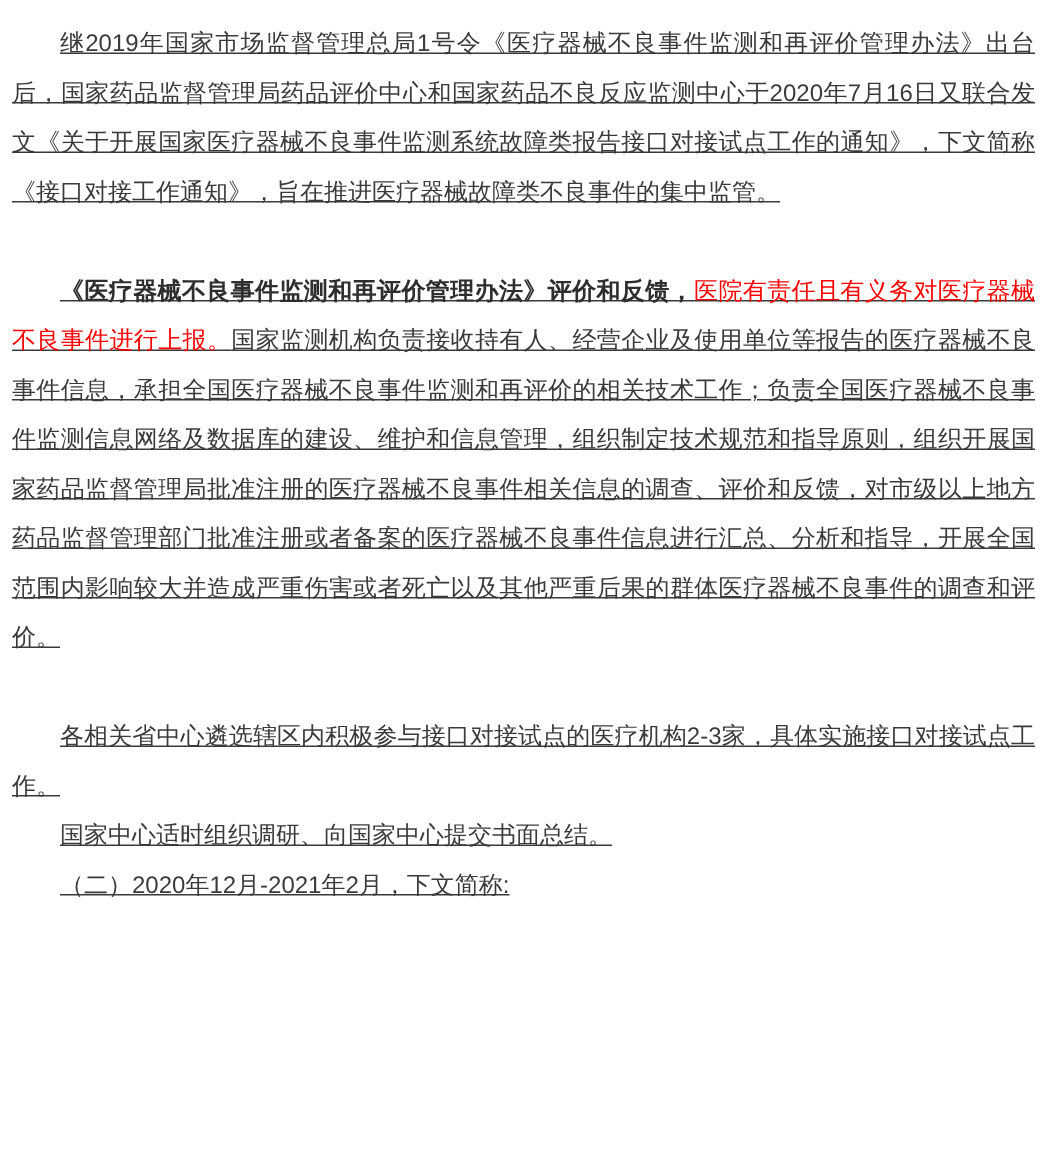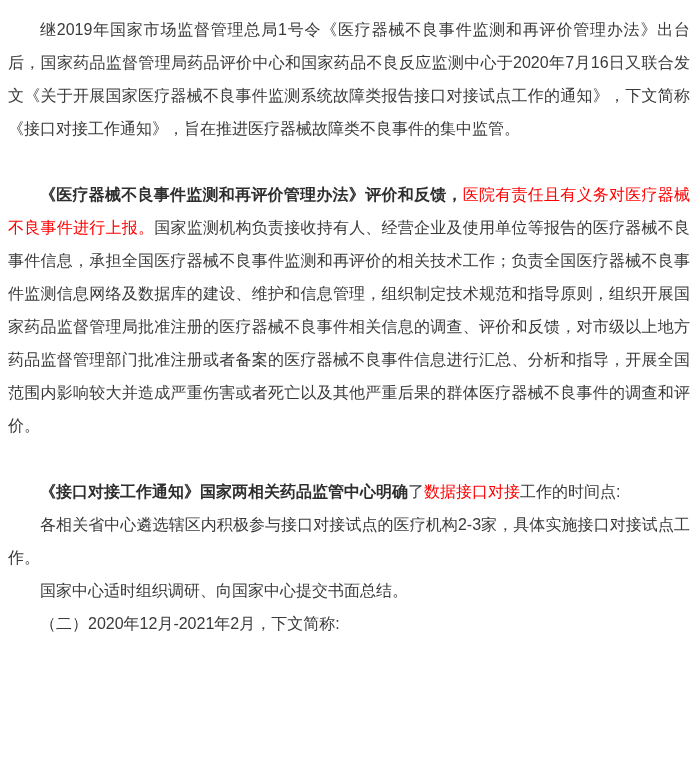--- a/index.html
+++ b/index.html
@@ -20,20 +20,21 @@
     font-size: 16px;
     color: var(--text-color, #3a3a3a);
     background: var(--page-bg, #ffffff);
   }
   .article p {
     margin: 0;
     line-height: 33px;
     text-align: justify;
     text-indent: 2em;
     word-break: break-all;
+    text-decoration: underline;
   }
   .article p.blank {
     text-indent: 0;
   }
   .run-normal {
     font-weight: 400;
   }
   .run-bold {
     font-weight: 700;
     color: var(--bold-color, #2e2e2e);
@@ -44,17 +45,16 @@
   }
 </style>
 </head>
 <body>
 
 <div class="article">
     <p><span class="run-normal">继2019年国家市场监督管理总局1号令《医疗器械不良事件监测和再评价管理办法》出台后，国家药品监督管理局药品评价中心和国家药品不良反应监测中心于2020年7月16日又联合发文《关于开展国家医疗器械不良事件监测系统故障类报告接口对接试点工作的通知》，下文简称《接口对接工作通知》，旨在推进医疗器械故障类不良事件的集中监管。</span></p>
     <p class="blank"><br></p>
     <p><span class="run-bold">《医疗器械不良事件监测和再评价管理办法》评价和反馈，</span><span class="run-red">医院有责任且有义务对医疗器械不良事件进行上报。</span><span class="run-normal">国家监测机构负责接收持有人、经营企业及使用单位等报告的医疗器械不良事件信息，承担全国医疗器械不良事件监测和再评价的相关技术工作；负责全国医疗器械不良事件监测信息网络及数据库的建设、维护和信息管理，组织制定技术规范和指导原则，组织开展国家药品监督管理局批准注册的医疗器械不良事件相关信息的调查、评价和反馈，对市级以上地方药品监督管理部门批准注册或者备案的医疗器械不良事件信息进行汇总、分析和指导，开展全国范围内影响较大并造成严重伤害或者死亡以及其他严重后果的群体医疗器械不良事件的调查和评价。</span></p>
     <p class="blank"><br></p>
-    <p><span class="run-bold">《接口对接工作通知》国家两相关药品监管中心明确</span><span class="run-normal">了</span><span class="run-red">数据接口对接</span><span class="run-normal">工作的时间点:</span></p>
     <p><span class="run-normal">各相关省中心遴选辖区内积极参与接口对接试点的医疗机构2-3家，具体实施接口对接试点工作。</span></p>
     <p><span class="run-normal">国家中心适时组织调研、向国家中心提交书面总结。</span></p>
     <p><span class="run-normal">（二）2020年12月-2021年2月，下文简称:</span></p>
   </div>
 
 </body></html>

